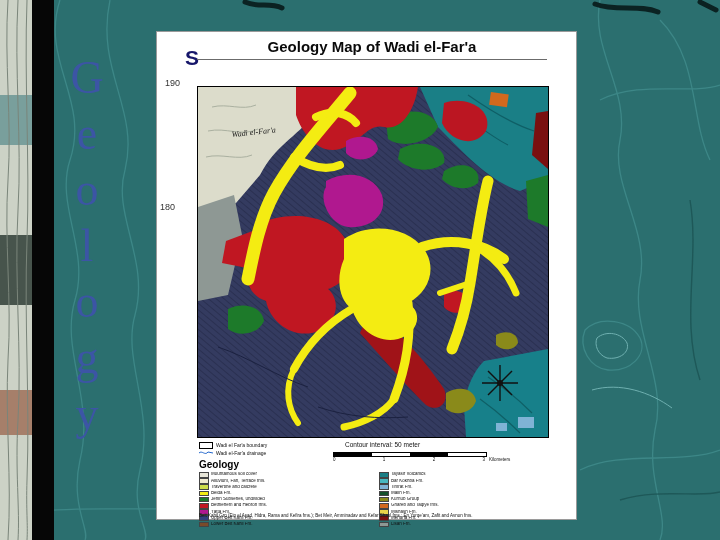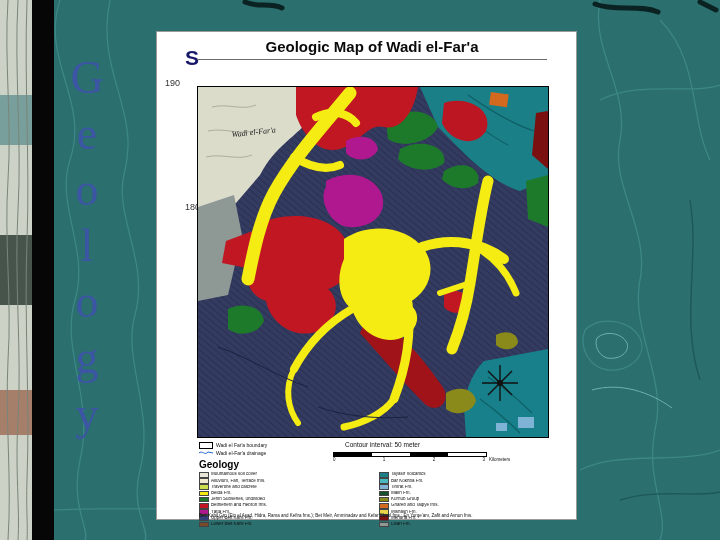--- a/index.html
+++ b/index.html
@@ -13,21 +13,21 @@
           color:#3c55a5;}
   .vletter{height:56px;}
   .panel{position:absolute;left:156px;top:31px;width:421px;height:489px;background:#ffffff;
          border:1px solid #9a9a9a;box-sizing:border-box;}
   .partial-heading{position:absolute;left:28px;top:14px;font-size:21px;font-weight:bold;color:#16166a;}
   .map-title{position:absolute;left:40px;top:6px;width:350px;text-align:center;
              font-size:15px;font-weight:bold;color:#0a0a0a;}
   .title-rule{position:absolute;left:40px;top:27px;width:350px;height:1px;background:#6b6b6b;}
   .grid-label{position:absolute;font-size:9px;color:#333;}
   .gl-190{left:8px;top:46px;}
-  .gl-180{left:28px;top:170px;}
+  .gl-180{left:3px;top:170px;}
   .map-frame{position:absolute;left:40px;top:54px;width:350px;height:350px;border:1px solid #000;}
   .geo{display:block;}
   .fkey{position:absolute;left:42px;top:409px;font-size:5px;color:#111;line-height:8px;}
   .frow{display:flex;align-items:center;gap:3px;}
   .bchip{display:inline-block;width:12px;height:5px;background:#fff;border:1px solid #000;}
   .contour-note{position:absolute;left:188px;top:409px;font-size:6.5px;color:#111;}
   .scalebar{position:absolute;left:176px;top:420px;width:170px;}
   .sb-bar{display:flex;width:152px;border:1px solid #000;height:3px;}
   .sb-seg{flex:1;}
   .sb-ticks{display:flex;width:152px;justify-content:space-between;font-size:4.5px;color:#111;}
@@ -95,21 +95,21 @@
     <div class="vletter">l</div>
     <div class="vletter">o</div>
     <div class="vletter">g</div>
     <div class="vletter">y</div>
   </div>
 
   <div class="panel">
 
     <div class="partial-heading">S</div>
 
-    <div class="map-title">Geologic Map of Wadi el-Far'a</div>
+    <div class="map-title">Geology Map of Wadi el-Far'a</div>
     <div class="title-rule"></div>
 
     <div class="grid-label gl-190">190</div>
     <div class="grid-label gl-180">180</div>
 
     <div class="map-frame">
       <svg class="geo" width="350" height="350" viewBox="0 0 350 350">
         <defs>
           <pattern id="hatch" width="5" height="5" patternUnits="userSpaceOnUse" patternTransform="rotate(40)">
             <rect width="5" height="5" fill="#343b60"></rect>

